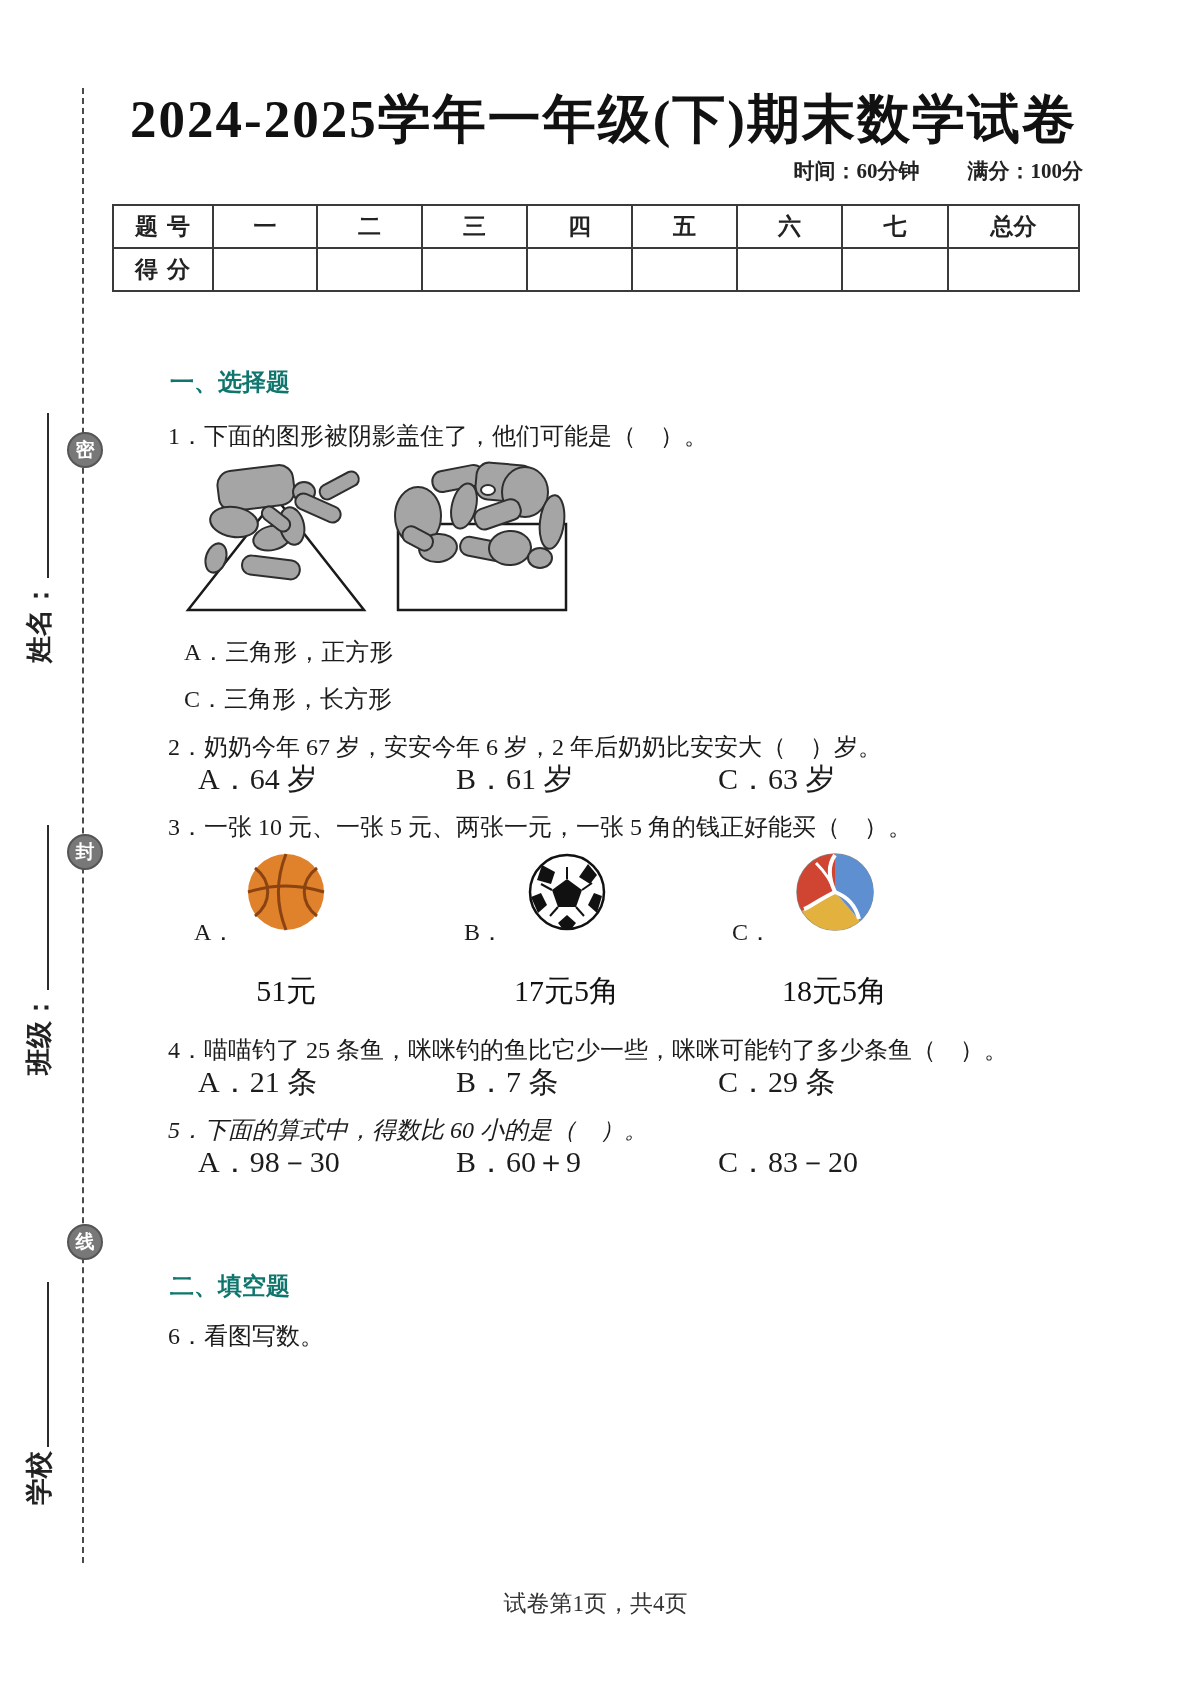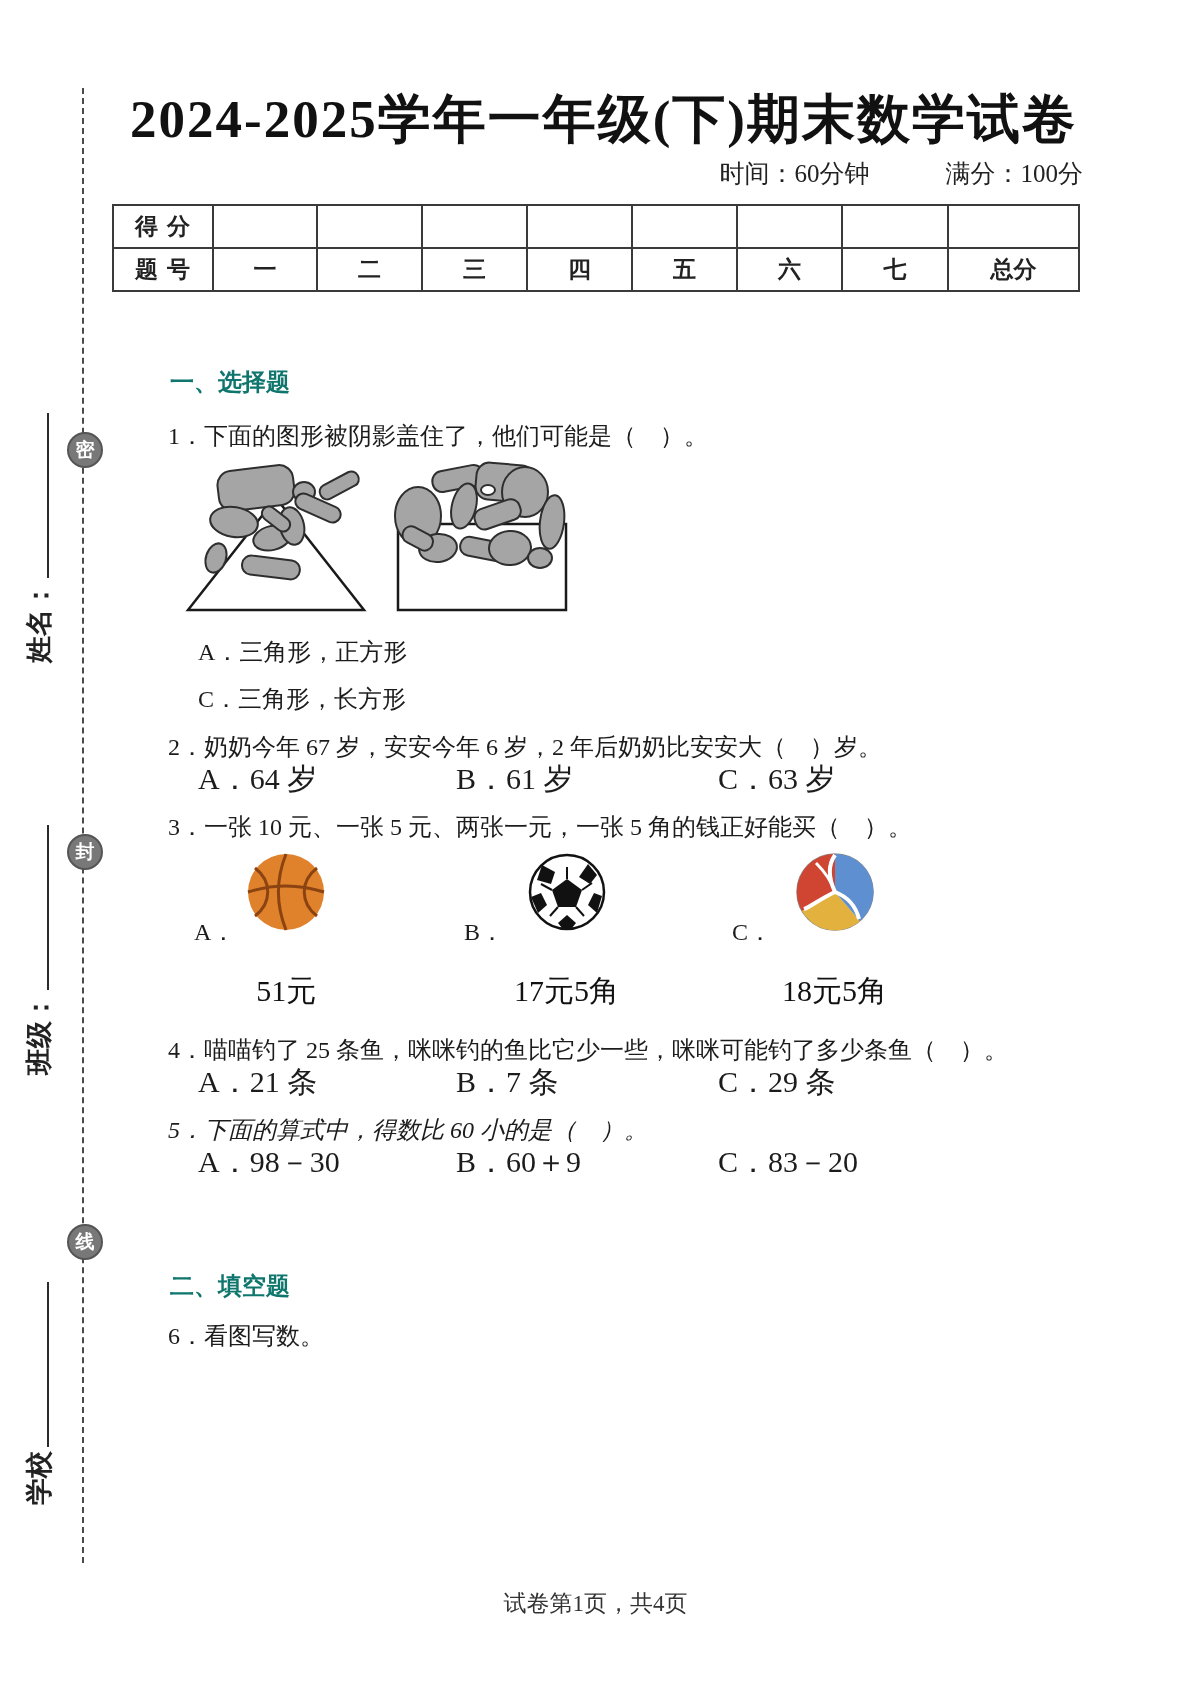--- a/index.html
+++ b/index.html
@@ -26,43 +26,43 @@
   .v-label .blank{
     display:inline-block;width:165px;border-bottom:2px solid #2b2b2b;
     height:18px;margin-left:4px;
   }
   
   .exam-title{
     position:absolute;top:84px;left:8px;width:100%;text-align:center;
     font-size:53px;font-weight:800;letter-spacing:2px;color:#111;
   }
   .meta-row{
-    position:absolute;top:157px;right:108px;display:flex;gap:76px;
-    font-size:25px;color:#222;
+    position:absolute;top:157px;right:108px;display:flex;gap:48px;
+    font-size:21px;color:#222;font-weight:bold;
   }
   
   table.score{
     position:absolute;left:112px;top:204px;width:968px;
     border-collapse:collapse;table-layout:fixed;
   }
   table.score td{
     border:2px solid #3a3a3a;height:39px;text-align:center;
     font-family:"Liberation Sans", sans-serif;font-size:23px;font-weight:700;color:#222;
   }
   td.lbl{letter-spacing:9px;padding-left:9px;}
   
   .main{position:absolute;left:168px;top:352px;width:918px;}
   .sec-heading{
     font-family:"Liberation Sans", sans-serif;
     font-size:24px;font-weight:800;margin:16px 0 0 2px;line-height:28px;color:#0f766e;
   }
   .q-text{font-size:24px;line-height:28px;margin-top:26px;color:#1c1c1c;}
   .fig1{margin:10px 0 0 8px;}
   .opt-list{margin-top:16px;}
-  .opt-list .opt{font-size:24px;line-height:28px;margin:0 0 19px 30px;}
+  .opt-list .opt{font-size:24px;line-height:28px;margin:0 0 19px 16px;}
   .opt-grid{
     display:grid;grid-template-columns:258px 262px 1fr;
     padding-left:30px;margin-top:4px;font-size:30px;line-height:28px;
   }
   .ball-grid{
     display:grid;grid-template-columns:270px 268px 1fr;
     padding-left:26px;margin-top:10px;
   }
   .ball-cell{display:flex;align-items:center;gap:10px;}
   .ball-cell .lab{font-size:24px;}
@@ -109,40 +109,40 @@
       <col style="width:105px">
       <col style="width:105px">
     <col style="width:105px">
       <col style="width:105px">
       <col style="width:105px">
       <col style="width:106px">
       <col>
   </colgroup>
   <tbody>
       <tr>
-    <td class="lbl">得分</td>
-    <td></td>
-        <td></td>
-    <td></td>
-        <td></td>
-    <td></td>
-        <td></td>
-    <td></td>
-        <td></td>
-  </tr>
-  <tr>
     <td class="lbl">题号</td>
     <td>一</td>
     <td>二</td>
     <td>三</td>
     <td>四</td>
     <td>五</td>
     <td>六</td>
     <td>七</td>
     <td>总分</td>
+  </tr>
+  <tr>
+    <td class="lbl">得分</td>
+    <td></td>
+        <td></td>
+    <td></td>
+        <td></td>
+    <td></td>
+        <td></td>
+    <td></td>
+        <td></td>
   </tr>
 </tbody>
   </table>
 
 <div class="main">
 
   <div class="sec-heading">一、选择题</div>
 
   <div class="q-text">1．下面的图形被阴影盖住了，他们可能是（　）。</div>
 

